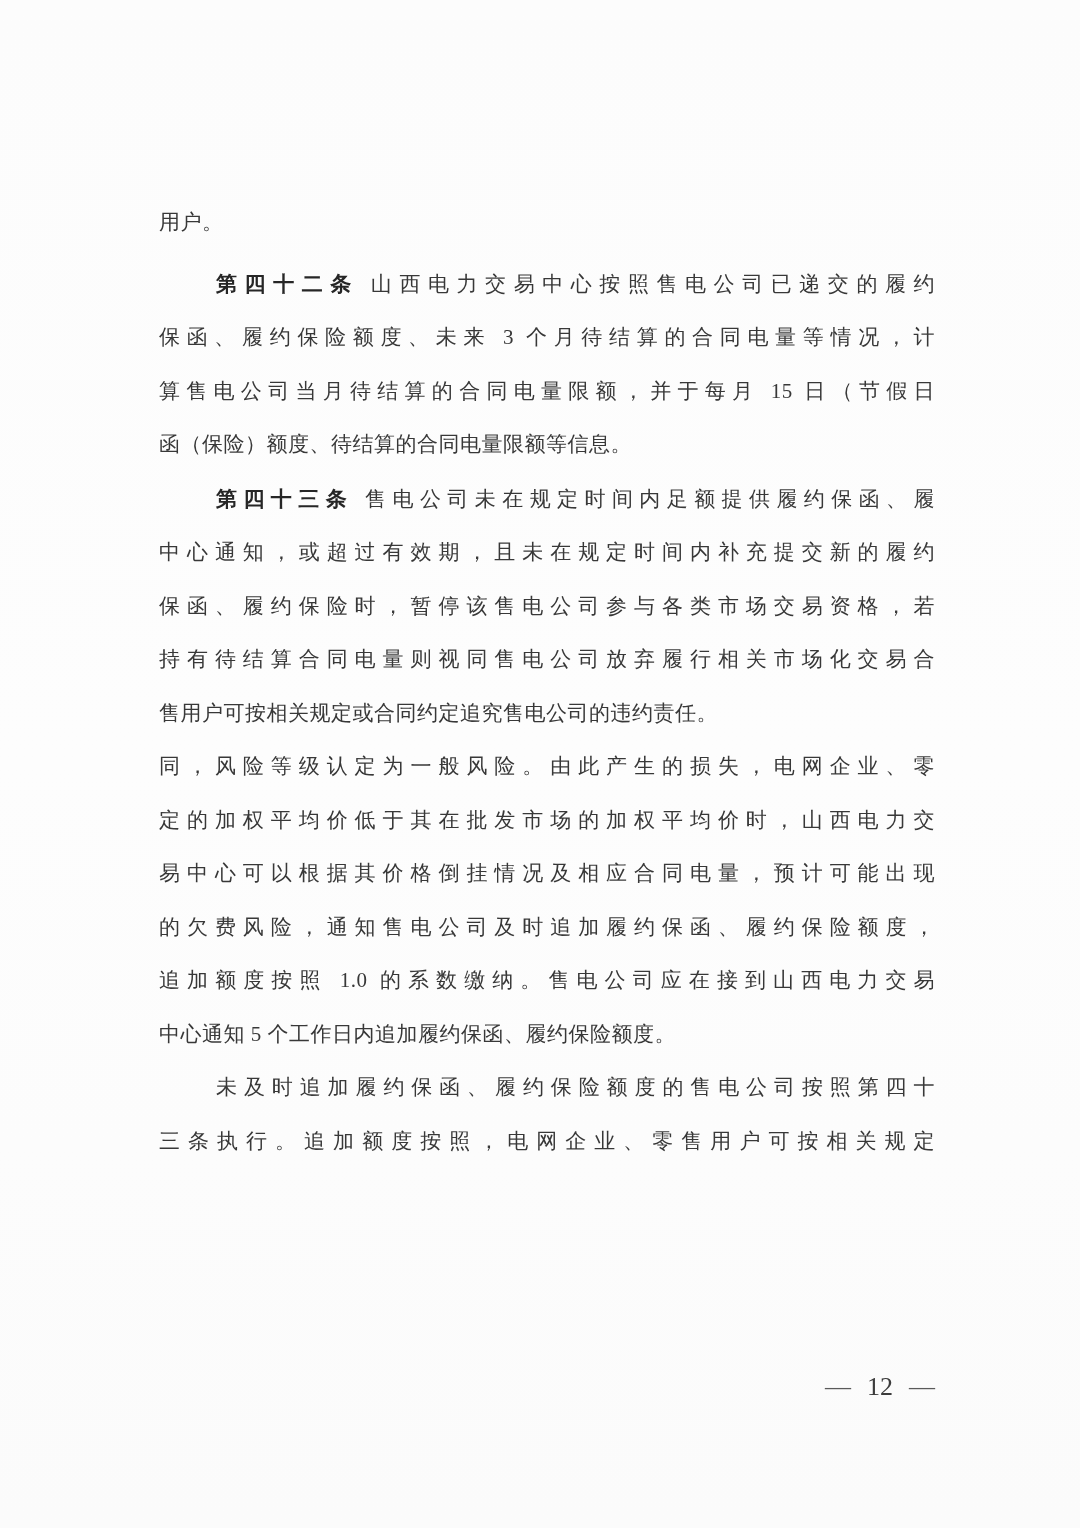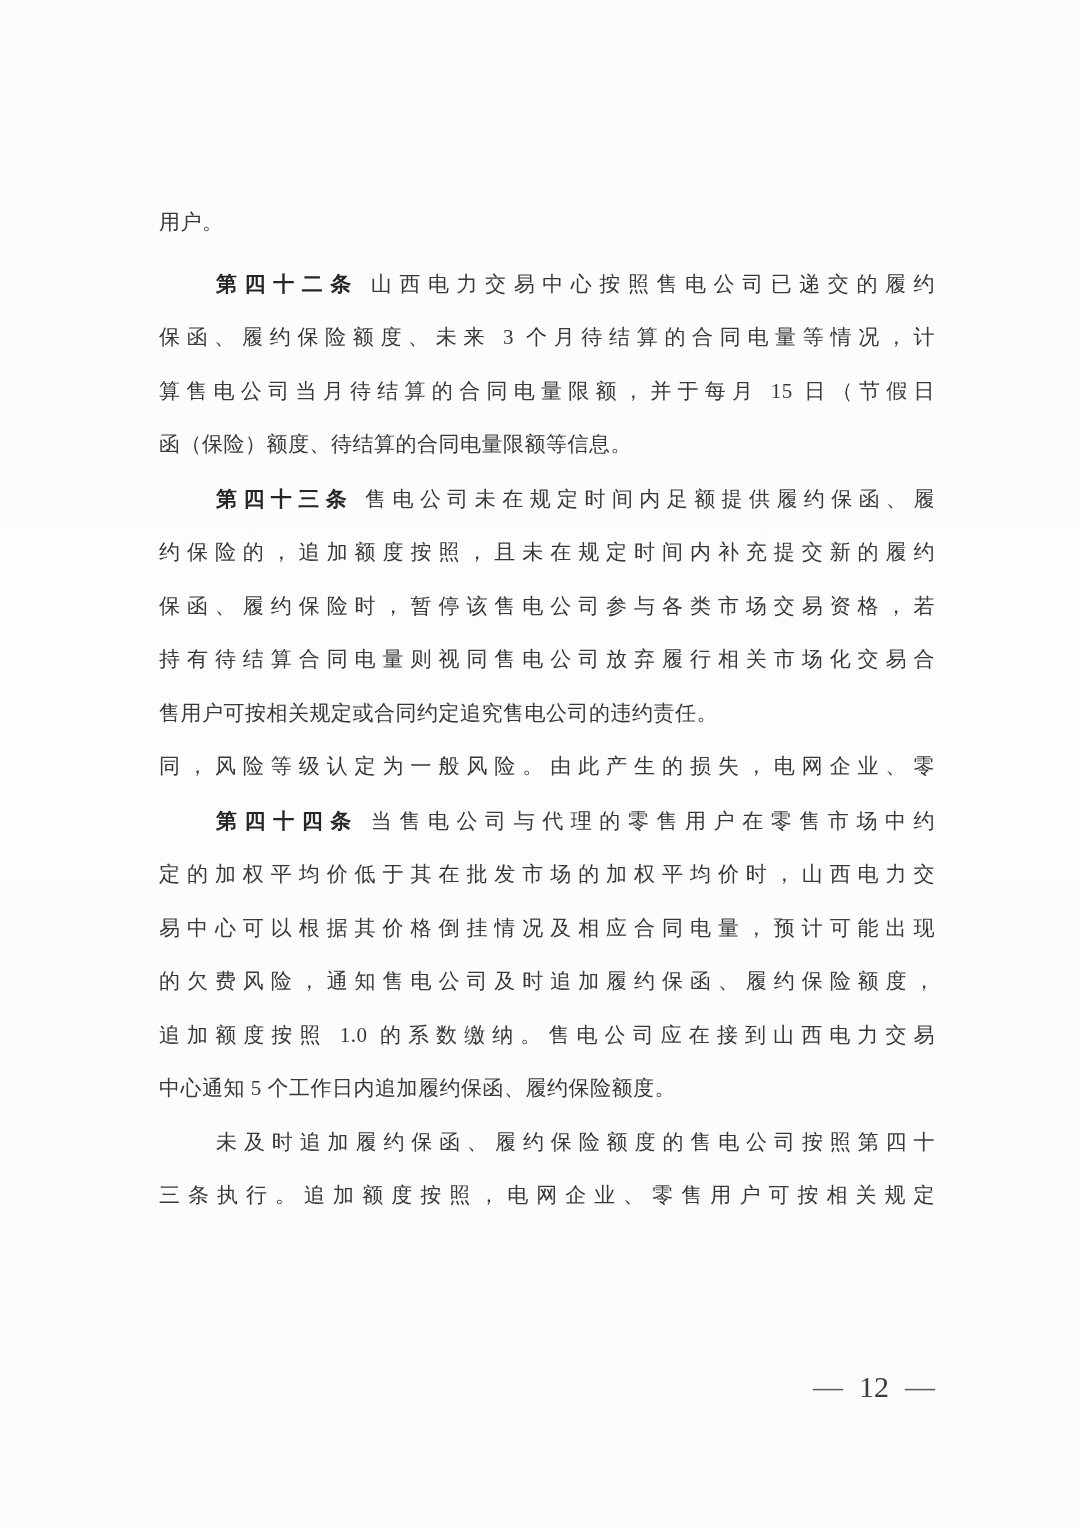--- a/index.html
+++ b/index.html
@@ -49,21 +49,21 @@
     font-weight: 700;
     color: #262626;
     margin-right: 12px;
   }
   .footer {
     position: absolute;
     left: 145px;
     width: 790px;
     top: 1372px;
     text-align: right;
-    font-size: 30px;
+    font-size: 26px;
     line-height: 30px;
     color: #4a4a4a;
   }
   .footer .dash {
     color: #5a5a5a;
     letter-spacing: 0;
   }
   .footer .pgnum {
     margin: 0 16px;
     color: #3c3c3c;
@@ -78,28 +78,27 @@
         <div class="line end">用户。</div>
       </div>
       <div class="para">
         <div class="line indent"><span class="lead">第四十二条</span>山西电力交易中心按照售电公司已递交的履约</div>
         <div class="line">保函、履约保险额度、未来 3 个月待结算的合同电量等情况，计</div>
         <div class="line">算售电公司当月待结算的合同电量限额，并于每月 15 日（节假日</div>
         <div class="line end">函（保险）额度、待结算的合同电量限额等信息。</div>
       </div>
       <div class="para">
         <div class="line indent"><span class="lead">第四十三条</span>售电公司未在规定时间内足额提供履约保函、履</div>
-        <div class="line">约保险的，追加额度按照，且未在规定时间内补充提交新的履约</div>
+        <div class="line">中心通知，或超过有效期，且未在规定时间内补充提交新的履约</div>
         <div class="line">保函、履约保险时，暂停该售电公司参与各类市场交易资格，若</div>
         <div class="line">持有待结算合同电量则视同售电公司放弃履行相关市场化交易合</div>
         <div class="line end">售用户可按相关规定或合同约定追究售电公司的违约责任。</div>
         <div class="line">同，风险等级认定为一般风险。由此产生的损失，电网企业、零</div>
       </div>
       <div class="para">
-        <div class="line indent"><span class="lead">第四十四条</span>当售电公司与代理的零售用户在零售市场中约</div>
         <div class="line">定的加权平均价低于其在批发市场的加权平均价时，山西电力交</div>
         <div class="line">易中心可以根据其价格倒挂情况及相应合同电量，预计可能出现</div>
         <div class="line">的欠费风险，通知售电公司及时追加履约保函、履约保险额度，</div>
         <div class="line">追加额度按照 1.0 的系数缴纳。售电公司应在接到山西电力交易</div>
         <div class="line end">中心通知 5 个工作日内追加履约保函、履约保险额度。</div>
       </div>
       <div class="para">
         <div class="line indent">未及时追加履约保函、履约保险额度的售电公司按照第四十</div>
         <div class="line">三条执行。追加额度按照，电网企业、零售用户可按相关规定</div>
       </div>

